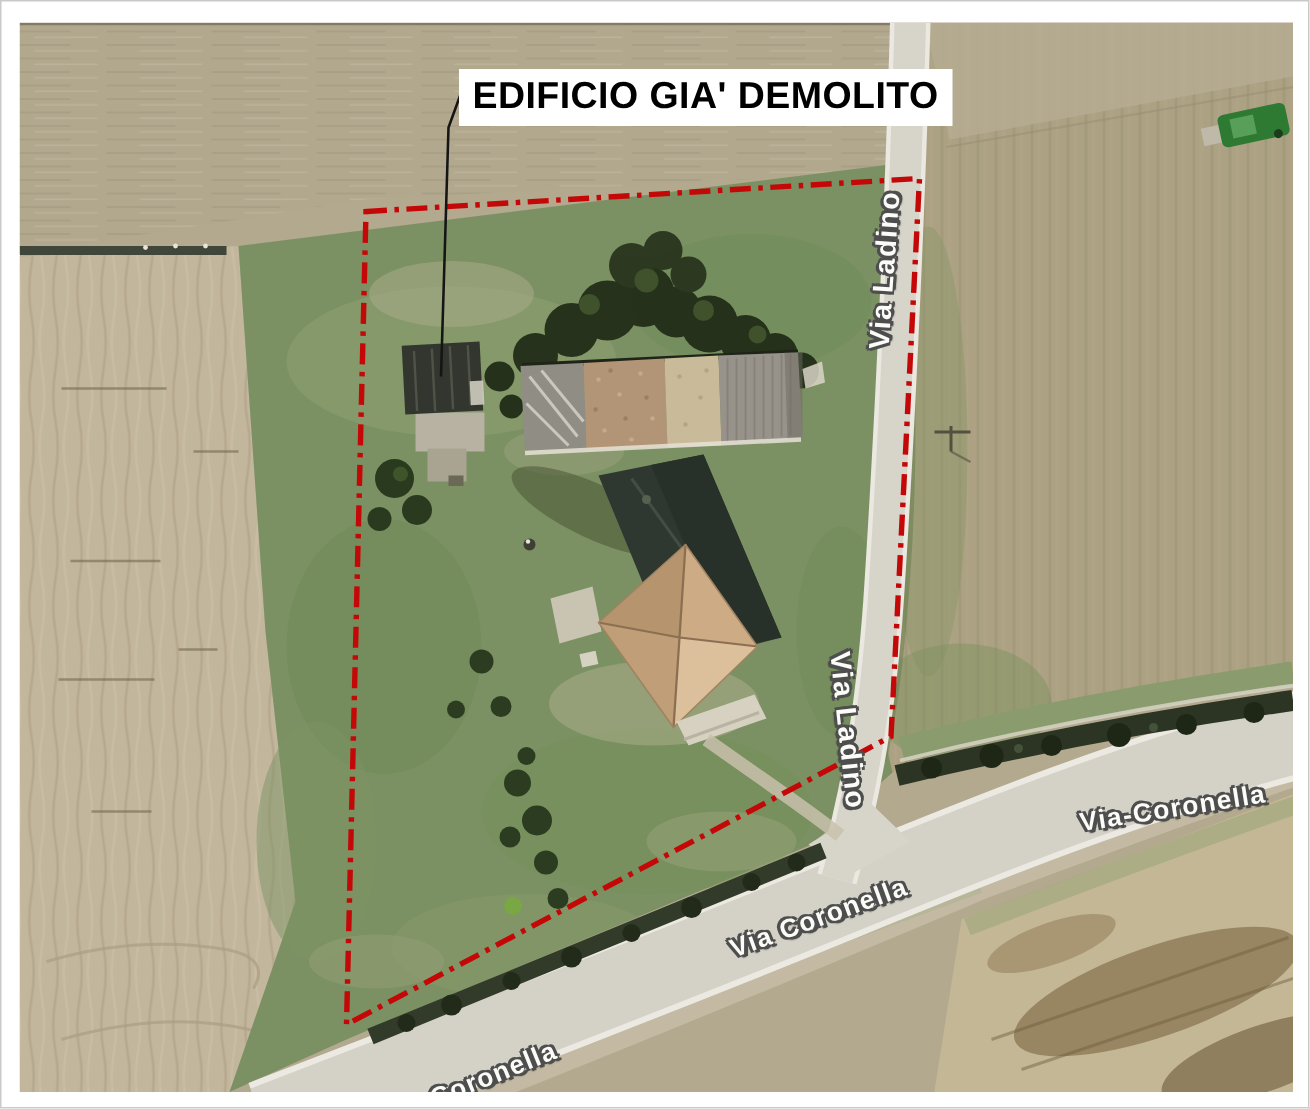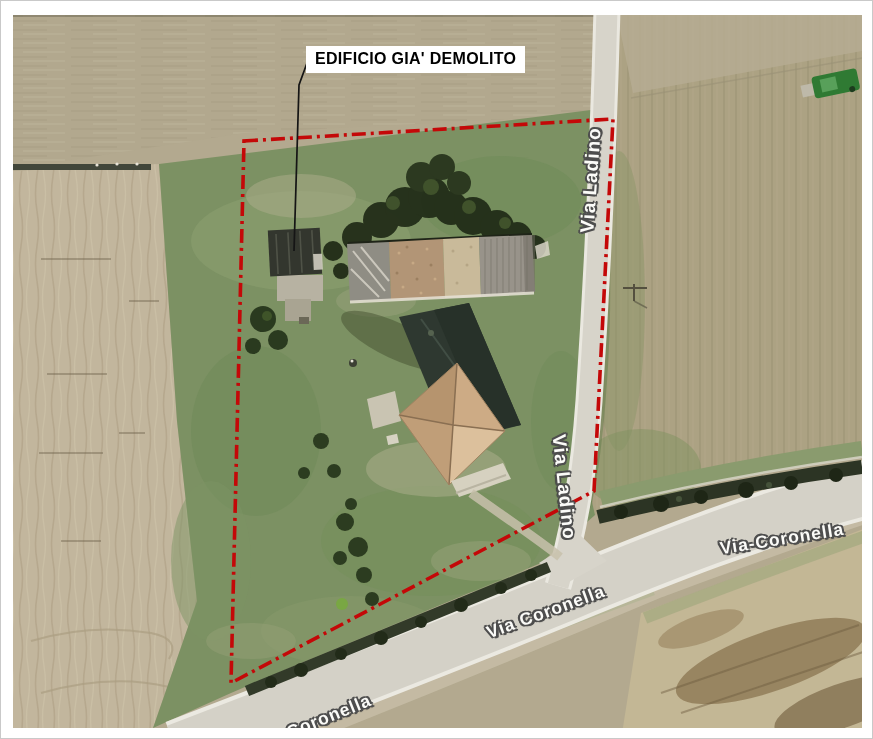--- a/index.html
+++ b/index.html
@@ -8,21 +8,21 @@
           font-family:"Liberation Sans",sans-serif;}
   #photo{position:absolute;left:12px;top:14px;width:849px;height:713px;overflow:hidden;}
   #photo svg{position:absolute;left:0;top:0;}
   .road-label{position:absolute;white-space:nowrap;font-weight:bold;color:#fbfbf8;
     letter-spacing:1px;
     text-shadow:-2px -1px 0 #4e4e4e,2px -1px 0 #4e4e4e,-2px 1px 0 #4e4e4e,2px 2px 0 #4e4e4e,
                 -1px -2px 0 #4e4e4e,1px 2px 1px rgba(40,40,40,.85);}
   .lad{font-size:19px;}
   .cor{font-size:17.5px;}
   #annotation-box{position:absolute;left:293px;top:31px;background:#ffffff;color:#000;
-    font-weight:bold;font-size:16px;letter-spacing:.3px;padding:4px 9px 5px 9px;white-space:nowrap;}
+    font-weight:bold;font-size:25px;letter-spacing:.3px;padding:4px 9px 5px 9px;white-space:nowrap;}
   #lab-ladino-top{left:578px;top:165px;transform:translate(-50%,-50%) rotate(-86deg);}
   #lab-ladino-mid{left:551px;top:472px;transform:translate(-50%,-50%) rotate(84deg);}
   #lab-coronella-right{left:769px;top:524px;transform:translate(-50%,-50%) rotate(-9deg);}
   #lab-coronella-mid{left:533px;top:597px;transform:translate(-50%,-50%) rotate(-20deg);}
   #lab-coronella-partial{left:300px;top:708px;transform:translate(-50%,-50%) rotate(-22deg);}
 </style>
 </head>
 <body>
 
 <div id="figure">

